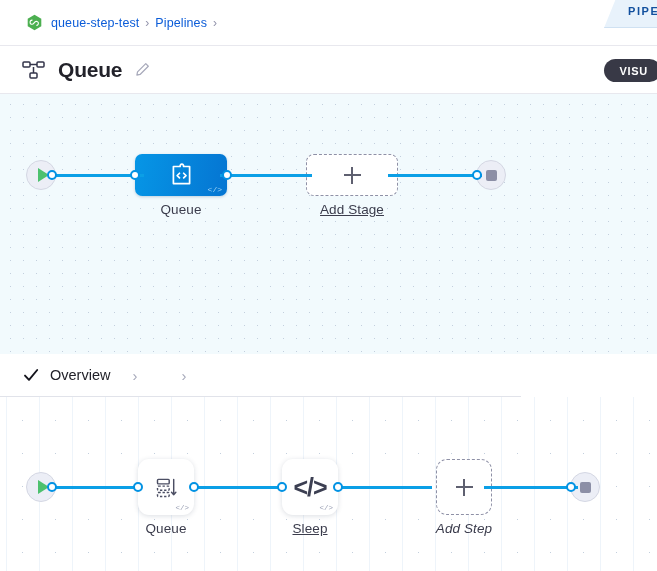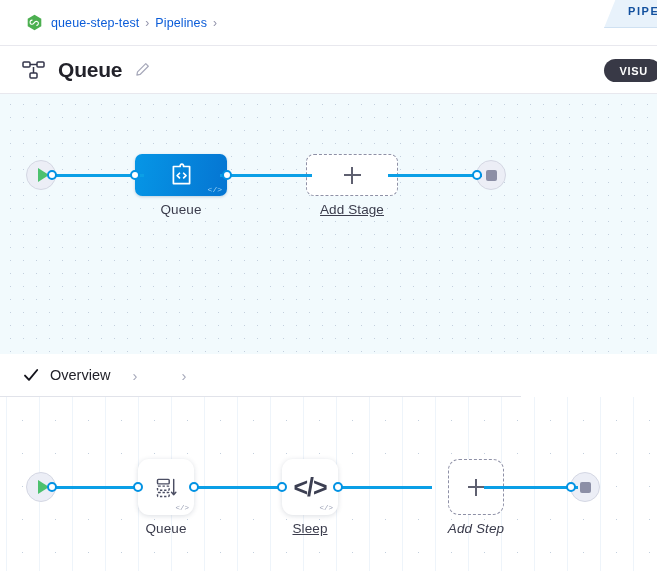--- a/index.html
+++ b/index.html
@@ -306,21 +306,21 @@
     <div class="node" style="left:282px; top:62px;">
       <div class="step-node">
         <span class="code-glyph">&lt;/&gt;</span>
         <span class="corner-code">&lt;/&gt;</span>
       </div>
       <span class="node-label" style="left:-52px; top:62px;text-decoration:underline;">Sleep</span>
     </div>
     <div class="dot" style="left:277px; top:85px;"></div>
     <div class="dot" style="left:333px; top:85px;"></div>
 
-    <div class="node" style="left:448px; top:62px;font-style:italic;">
+    <div class="node" style="left:436px; top:62px;font-style:italic;">
       <div class="add-step">
         <span class="plus"></span>
       </div>
       <span class="node-label" style="left:-52px; top:62px;">Add Step</span>
     </div>
 
     <div class="node" style="left:570px; top:75px;">
       <div class="endcap">
         <span class="stop-sq"></span>
       </div>

